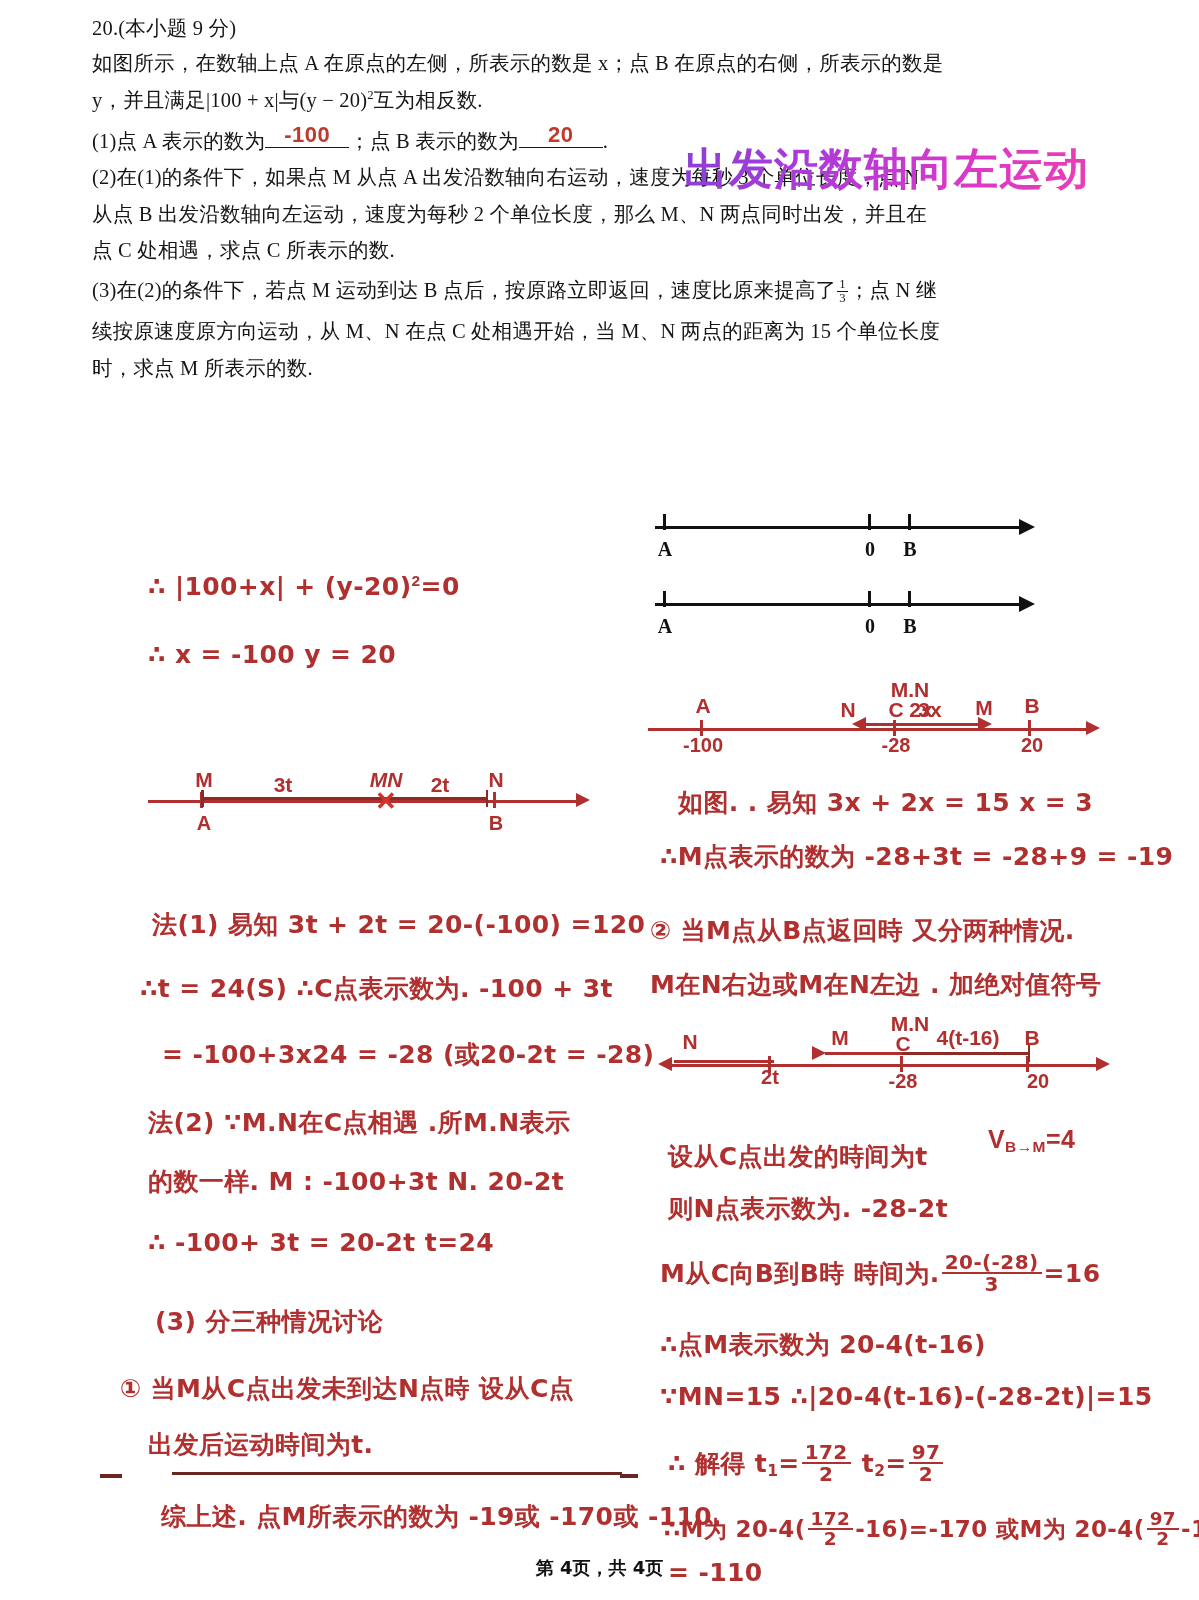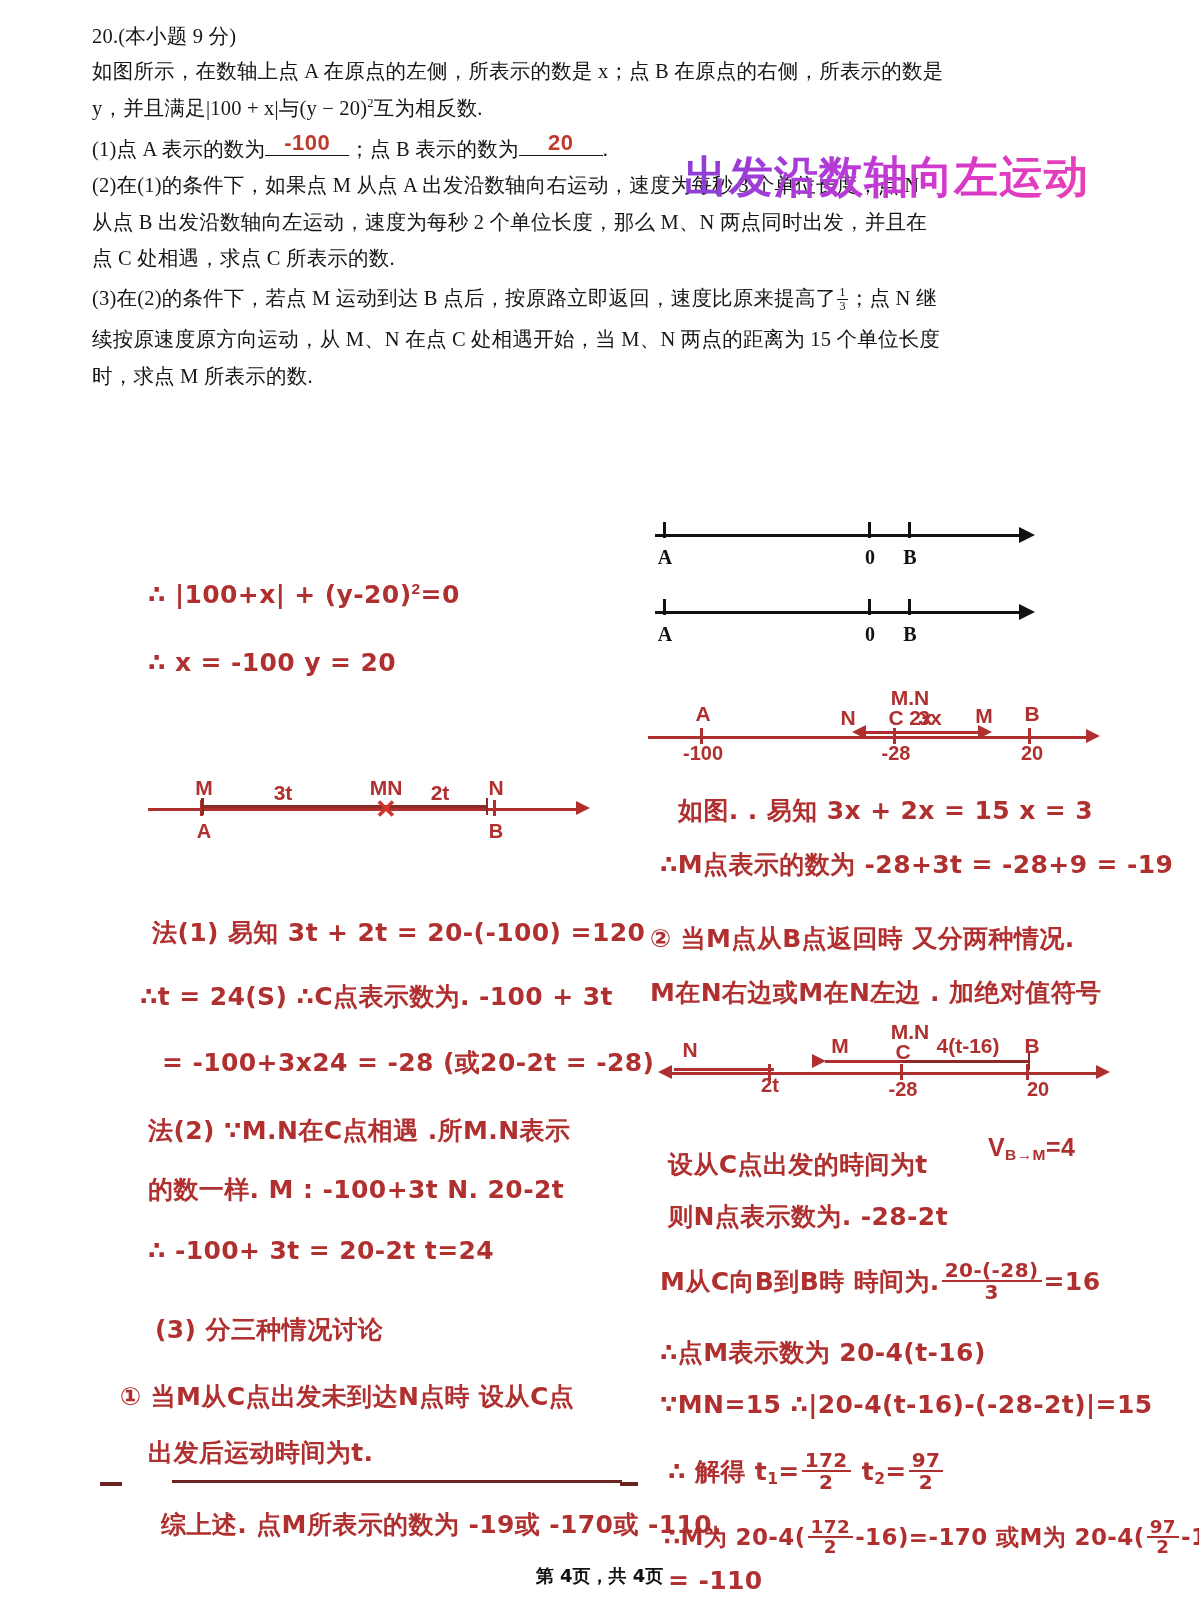--- a/index.html
+++ b/index.html
@@ -7,21 +7,21 @@
   body{
     width:1199px; height:1600px;
     background:#ffffff;
     font-family:"Liberation Serif", serif;
     color:#111;
     position:relative;
     overflow:hidden;
   }
 
   
-  .sheet{ position:absolute; left:0; top:8px; width:1199px; height:1560px; }
+  .sheet{ position:absolute; left:0; top:0; width:1199px; height:1560px; }
 
   .stmt{ position:absolute; left:92px; top:18px; width:1010px; }
 
   .stmt .line{
     font-size:20.5px;
     line-height:1.0;
     letter-spacing:0.2px;
     color:#161616;
     font-family:"Liberation Serif", serif;
     white-space:nowrap;
@@ -270,21 +270,21 @@
     <div class="tick" style="left:52px;"></div>
     <div class="tick" style="left:345px;"></div>
 
     <div class="seg" style="left:53px; top:27px; width:287px;">
       <div class="cap l"></div>
       <div class="cap r"></div>
     </div>
 
     <div class="above" style="left:56px; top:-2px;">M</div>
     <div class="above" style="left:135px; top:3px;">3t</div>
-    <div class="above" style="left:238px; top:-2px;">MN</div>
+    <div class="above" style="left:238px; top:-2px;font-style:italic;">MN</div>
     <div class="above" style="left:292px; top:3px;">2t</div>
     <div class="above" style="left:348px; top:-2px;">N</div>
 
     <div class="below" style="left:56px; top:42px;">A</div>
     <div class="below" style="left:348px; top:42px;">B</div>
 
     <div class="xmark" style="left:238px; top:31px;">✕</div>
   </div>
 
   <div class="hand hw-line cn" style="left:152px; top:908px;">法(1)  易知 3t + 2t = 20-(-100) =120</div>

